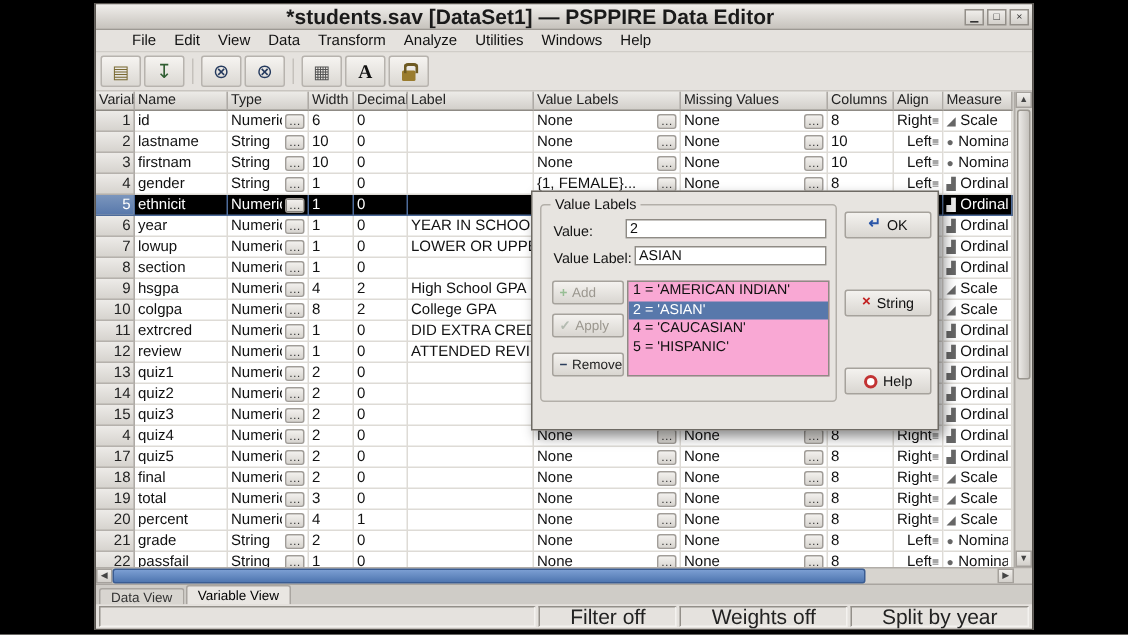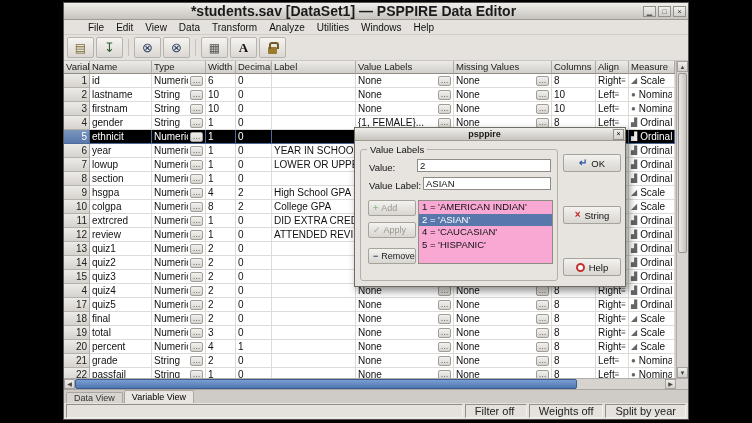--- a/index.html
+++ b/index.html
@@ -34,21 +34,21 @@
   .trow{display:grid;grid-template-columns:26px 62px 54px 30px 36px 84px 98px 98px 44px 33px 46px;height:14px;}
   .trow.thead{height:13px;}
   .hc{background:linear-gradient(#edebe8,#d2cfca);border-right:1px solid #aeaaa5;border-bottom:1px solid #8f8b85;font-size:9.5px;line-height:12px;padding:0 2px;overflow:hidden;white-space:nowrap;color:#222;}
   .tc{background:#fff;border-right:1px solid #dedbd6;border-bottom:1px solid #dedbd6;font-size:10px;line-height:13px;padding:0 2px;overflow:hidden;white-space:nowrap;color:#111;}
   .rownum{background:linear-gradient(#edebe8,#d6d3ce);border-right:1px solid #aeaaa5;border-bottom:1px solid #b5b1ac;text-align:right;color:#222;}
   .flexc{display:flex;justify-content:space-between;align-items:center;}
   .celltext{overflow:hidden;white-space:nowrap;}
   .mini{flex:0 0 13px;height:10px;border:1px solid #a19d98;border-radius:2px;background:linear-gradient(#f3f1ee,#d7d4cf);font-size:8px;line-height:6px;text-align:center;color:#333;padding:0;margin-left:2px;}
   .sel .tc{background:#000000;color:#fff;border-color:#4d6b9a;}
   .sel .rownum{background:linear-gradient(#7b96bd,#5878ab);color:#fff;border-color:#4d6b9a;}
-  .alignc{display:flex;justify-content:flex-start;align-items:center;}
+  .alignc{display:flex;justify-content:flex-end;align-items:center;}
   .aico{font-size:8px;color:#555;}
   .measurec{display:flex;align-items:center;gap:3px;}
   .mico{font-size:8px;color:#666;}
   .sel .mico{color:#eee;}
 
   .vscroll{position:absolute;top:0;right:0;bottom:0;width:12px;background:#d7d4cf;border-left:1px solid #b1ada8;}
   .varrow{position:absolute;left:0;width:11px;height:11px;background:linear-gradient(#f0eeeb,#d3d0cb);border:1px solid #a5a19c;font-size:6px;text-align:center;line-height:8px;color:#444;padding:0;}
   .vup{top:0;} .vdn{bottom:0;}
   .vthumb{position:absolute;left:1px;top:12px;width:9px;height:180px;background:linear-gradient(90deg,#eceae7,#c6c3be);border:1px solid #9a968f;border-radius:2px;}
 
@@ -56,21 +56,21 @@
   .harrow{flex:0 0 11px;height:100%;background:linear-gradient(#f0eeeb,#d3d0cb);border:1px solid #a5a19c;font-size:6px;line-height:8px;text-align:center;color:#444;padding:0;}
   .htrack{position:relative;flex:1;height:100%;}
   .hthumb{position:absolute;left:0;top:0;height:100%;width:502px;background:linear-gradient(#7b9ed2,#4f76b0);border:1px solid #3a5c92;border-radius:2px;}
   .hcorner{flex:0 0 12px;background:#d7d4cf;}
 
   .tabsrow{flex:0 0 13px;background:#cfccc7;border-top:1px solid #a9a5a0;display:flex;align-items:flex-end;padding-left:2px;gap:1px;}
   .tab{font-size:9px;padding:0 7px;height:11px;line-height:11px;background:#d8d5d0;border:1px solid #a9a5a0;border-bottom:none;border-radius:2px 2px 0 0;color:#333;white-space:nowrap;}
   .tab.active{background:#e9e6e2;height:13px;line-height:13px;color:#000;}
 
   .statusbar{flex:0 0 16px;display:flex;align-items:stretch;padding:1px 2px;gap:2px;background:#e5e2de;}
-  .sbcell{border:1px solid;border-color:#938f89 #f4f2ef #f4f2ef #938f89;font-size:11px;line-height:12px;padding:0 9px;color:#222;min-width:62px;white-space:nowrap;}
+  .sbcell{border:1px solid;border-color:#938f89 #f4f2ef #f4f2ef #938f89;font-size:14px;line-height:12px;padding:0 20px;color:#222;min-width:62px;white-space:nowrap;}
   .sbspacer{flex:1;min-width:0;}
 
   .dialog{position:absolute;left:290px;top:66px;width:272px;height:160px;background:#e7e4e0;border:1px solid #6e6a64;box-shadow:3px 4px 8px rgba(0,0,0,0.45);z-index:10;}
   .dlg-title{height:13px;background:linear-gradient(#f0eeeb,#c7c3bd);border-bottom:1px solid #9d9993;display:flex;align-items:center;padding:0 1px;}
   .dlg-title .ttl{flex:1;text-align:center;font-size:9px;font-weight:bold;color:#1a1a1a;}
   .dlg-close{width:11px;height:11px;border:1px solid #938f89;background:linear-gradient(#f0eeeb,#d3d0cb);font-size:7px;line-height:8px;text-align:center;padding:0;}
   .dlg-body{position:relative;height:146px;}
   .groupbox{position:absolute;left:5px;top:8px;width:198px;height:132px;border:1px solid #b3afa9;border-radius:3px;}
   .gb-label{position:absolute;left:6px;top:-6px;background:#e7e4e0;padding:0 3px;font-size:9.5px;color:#111;}
   .flabel{position:absolute;font-size:9.5px;color:#111;white-space:nowrap;}
@@ -748,24 +748,20 @@
         </div>
       </div>
 
     <div class="vscroll">
       <button class="varrow vup">▲</button>
       <div class="vthumb"></div>
       <button class="varrow vdn">▼</button>
     </div>
 
     <div class="dialog">
-      <div class="dlg-title">
-        <span class="ttl">psppire</span>
-        <button class="dlg-close"><span>×</span></button>
-      </div>
       <div class="dlg-body">
         <div class="groupbox">
           <span class="gb-label">Value Labels</span>
           <span class="flabel lb1">Value:</span>
           <input class="dfield f1" value="2" style="">
           <span class="flabel lb2">Value Label:</span>
           <input class="dfield f2" value="ASIAN" style="">
           <button class="sbtn add disabled">
             <span class="bico">+</span>
             <span>Add</span>

